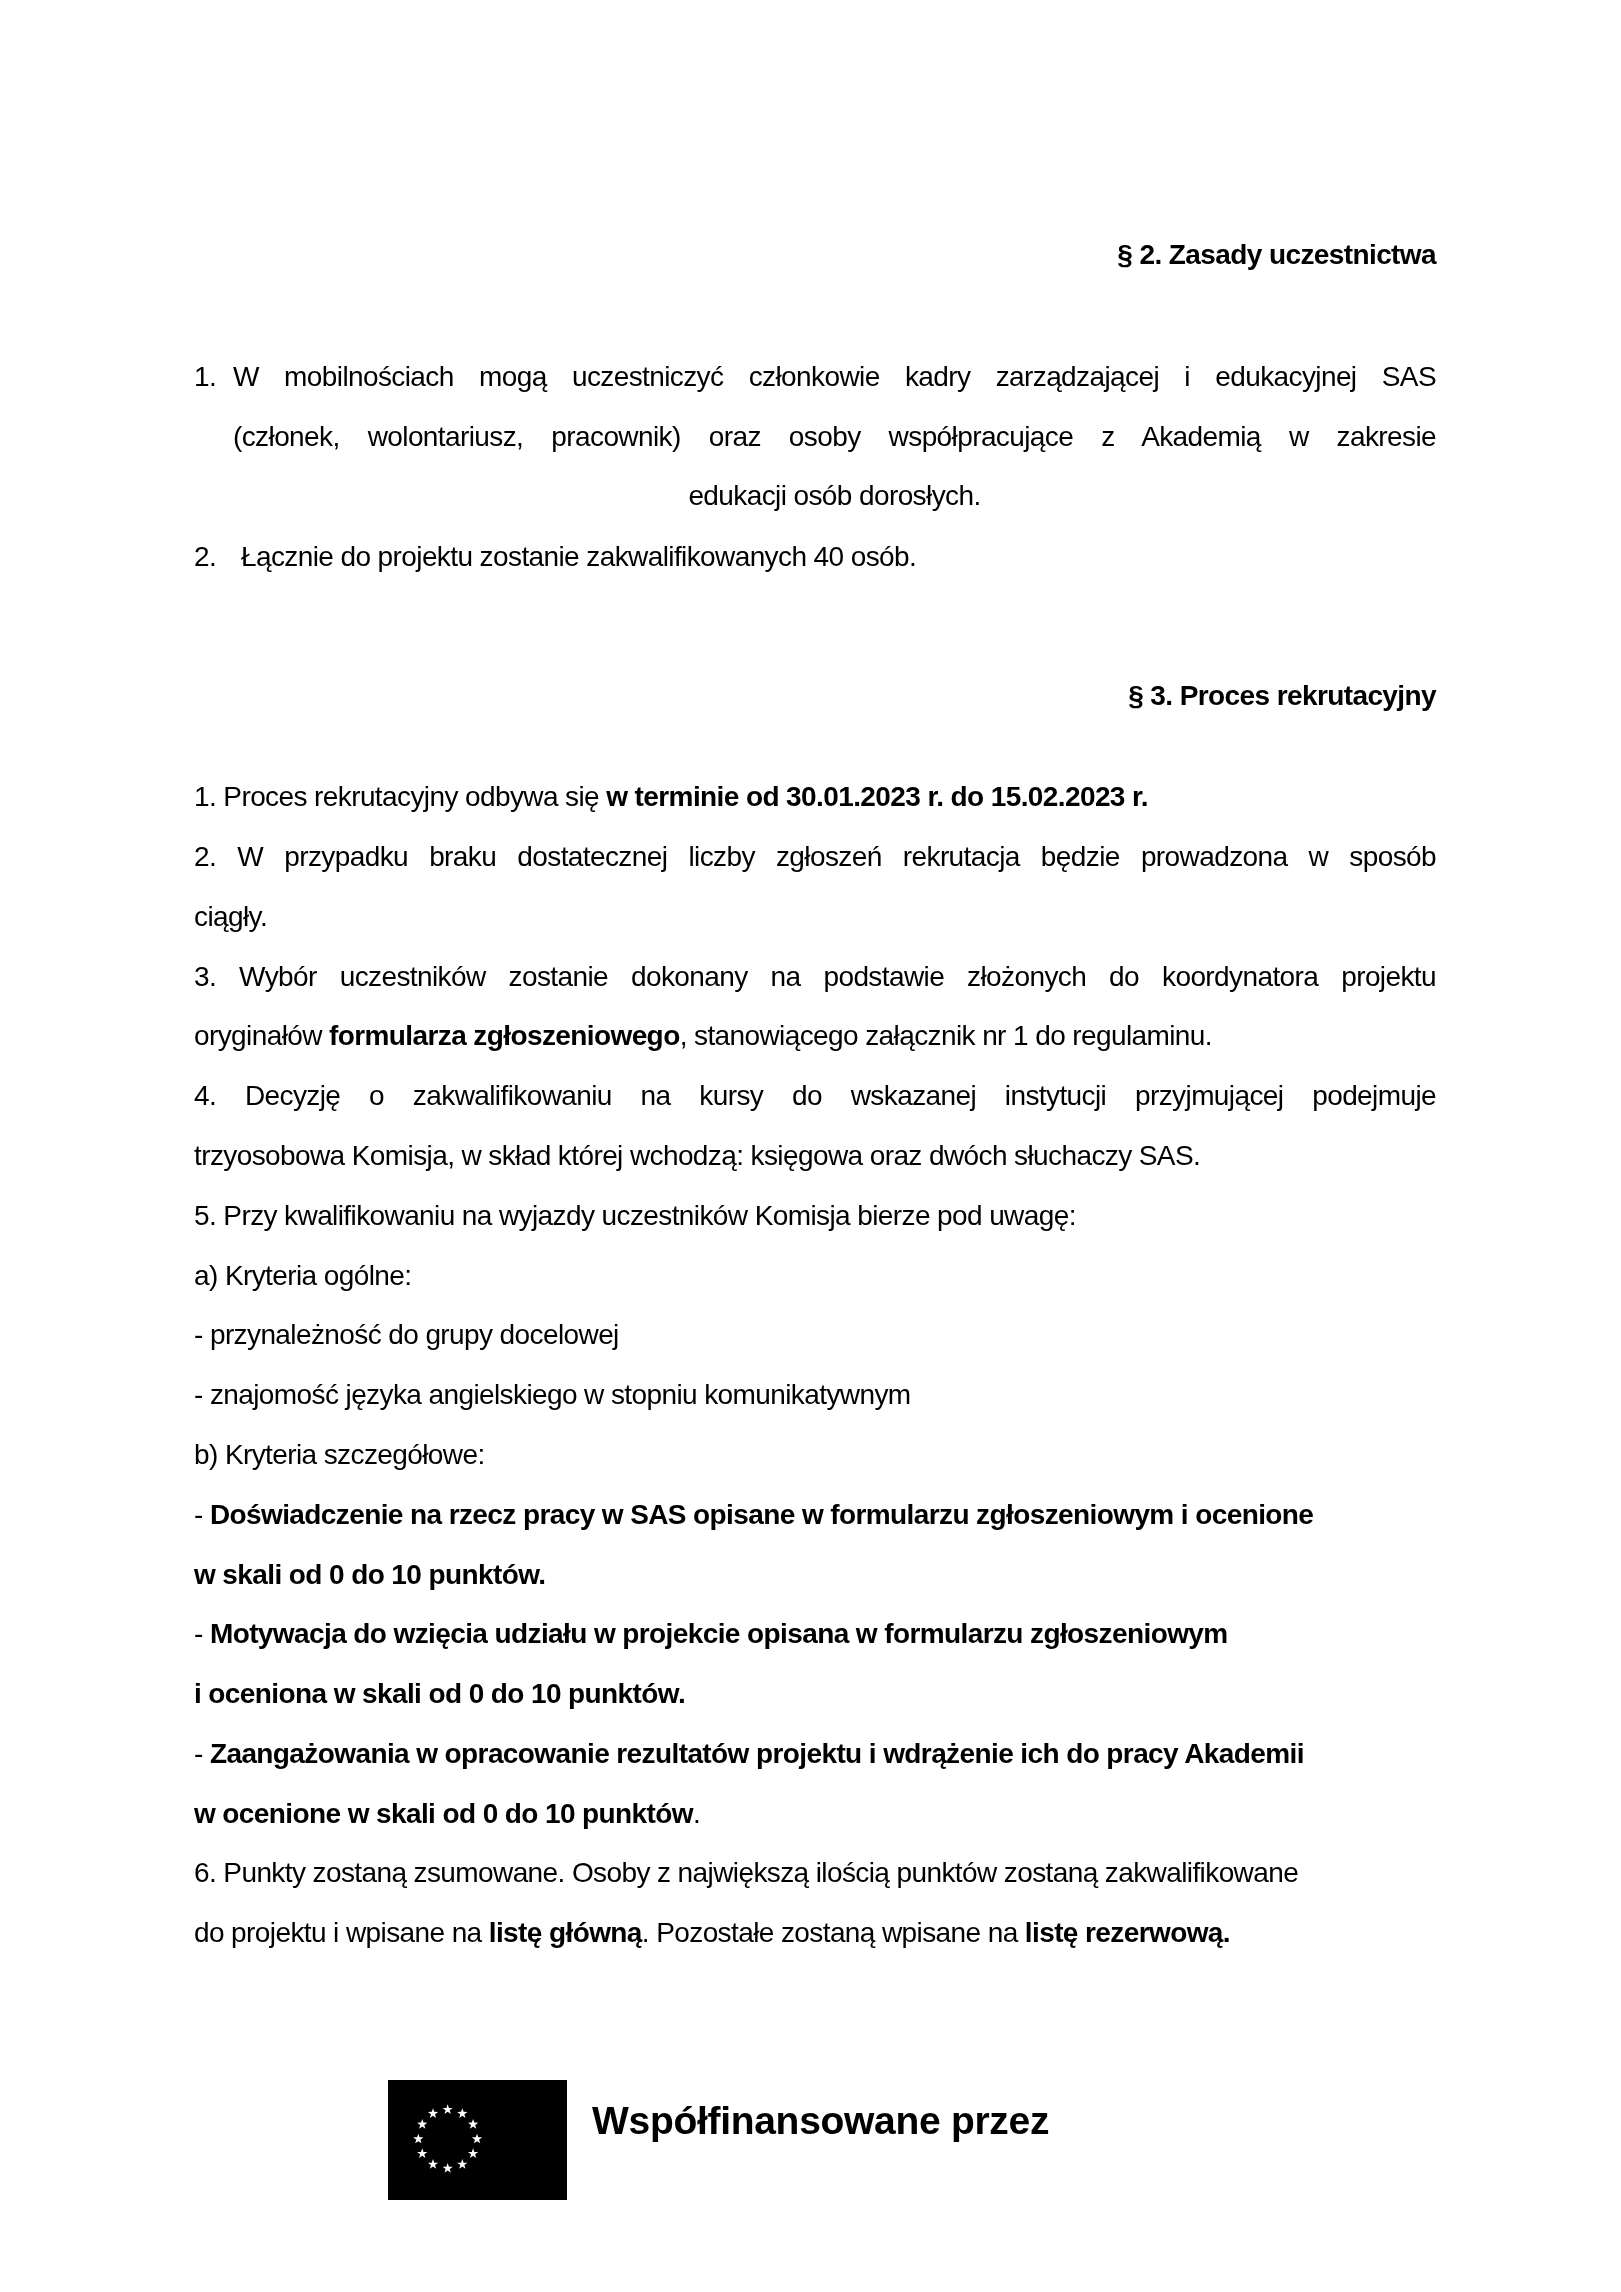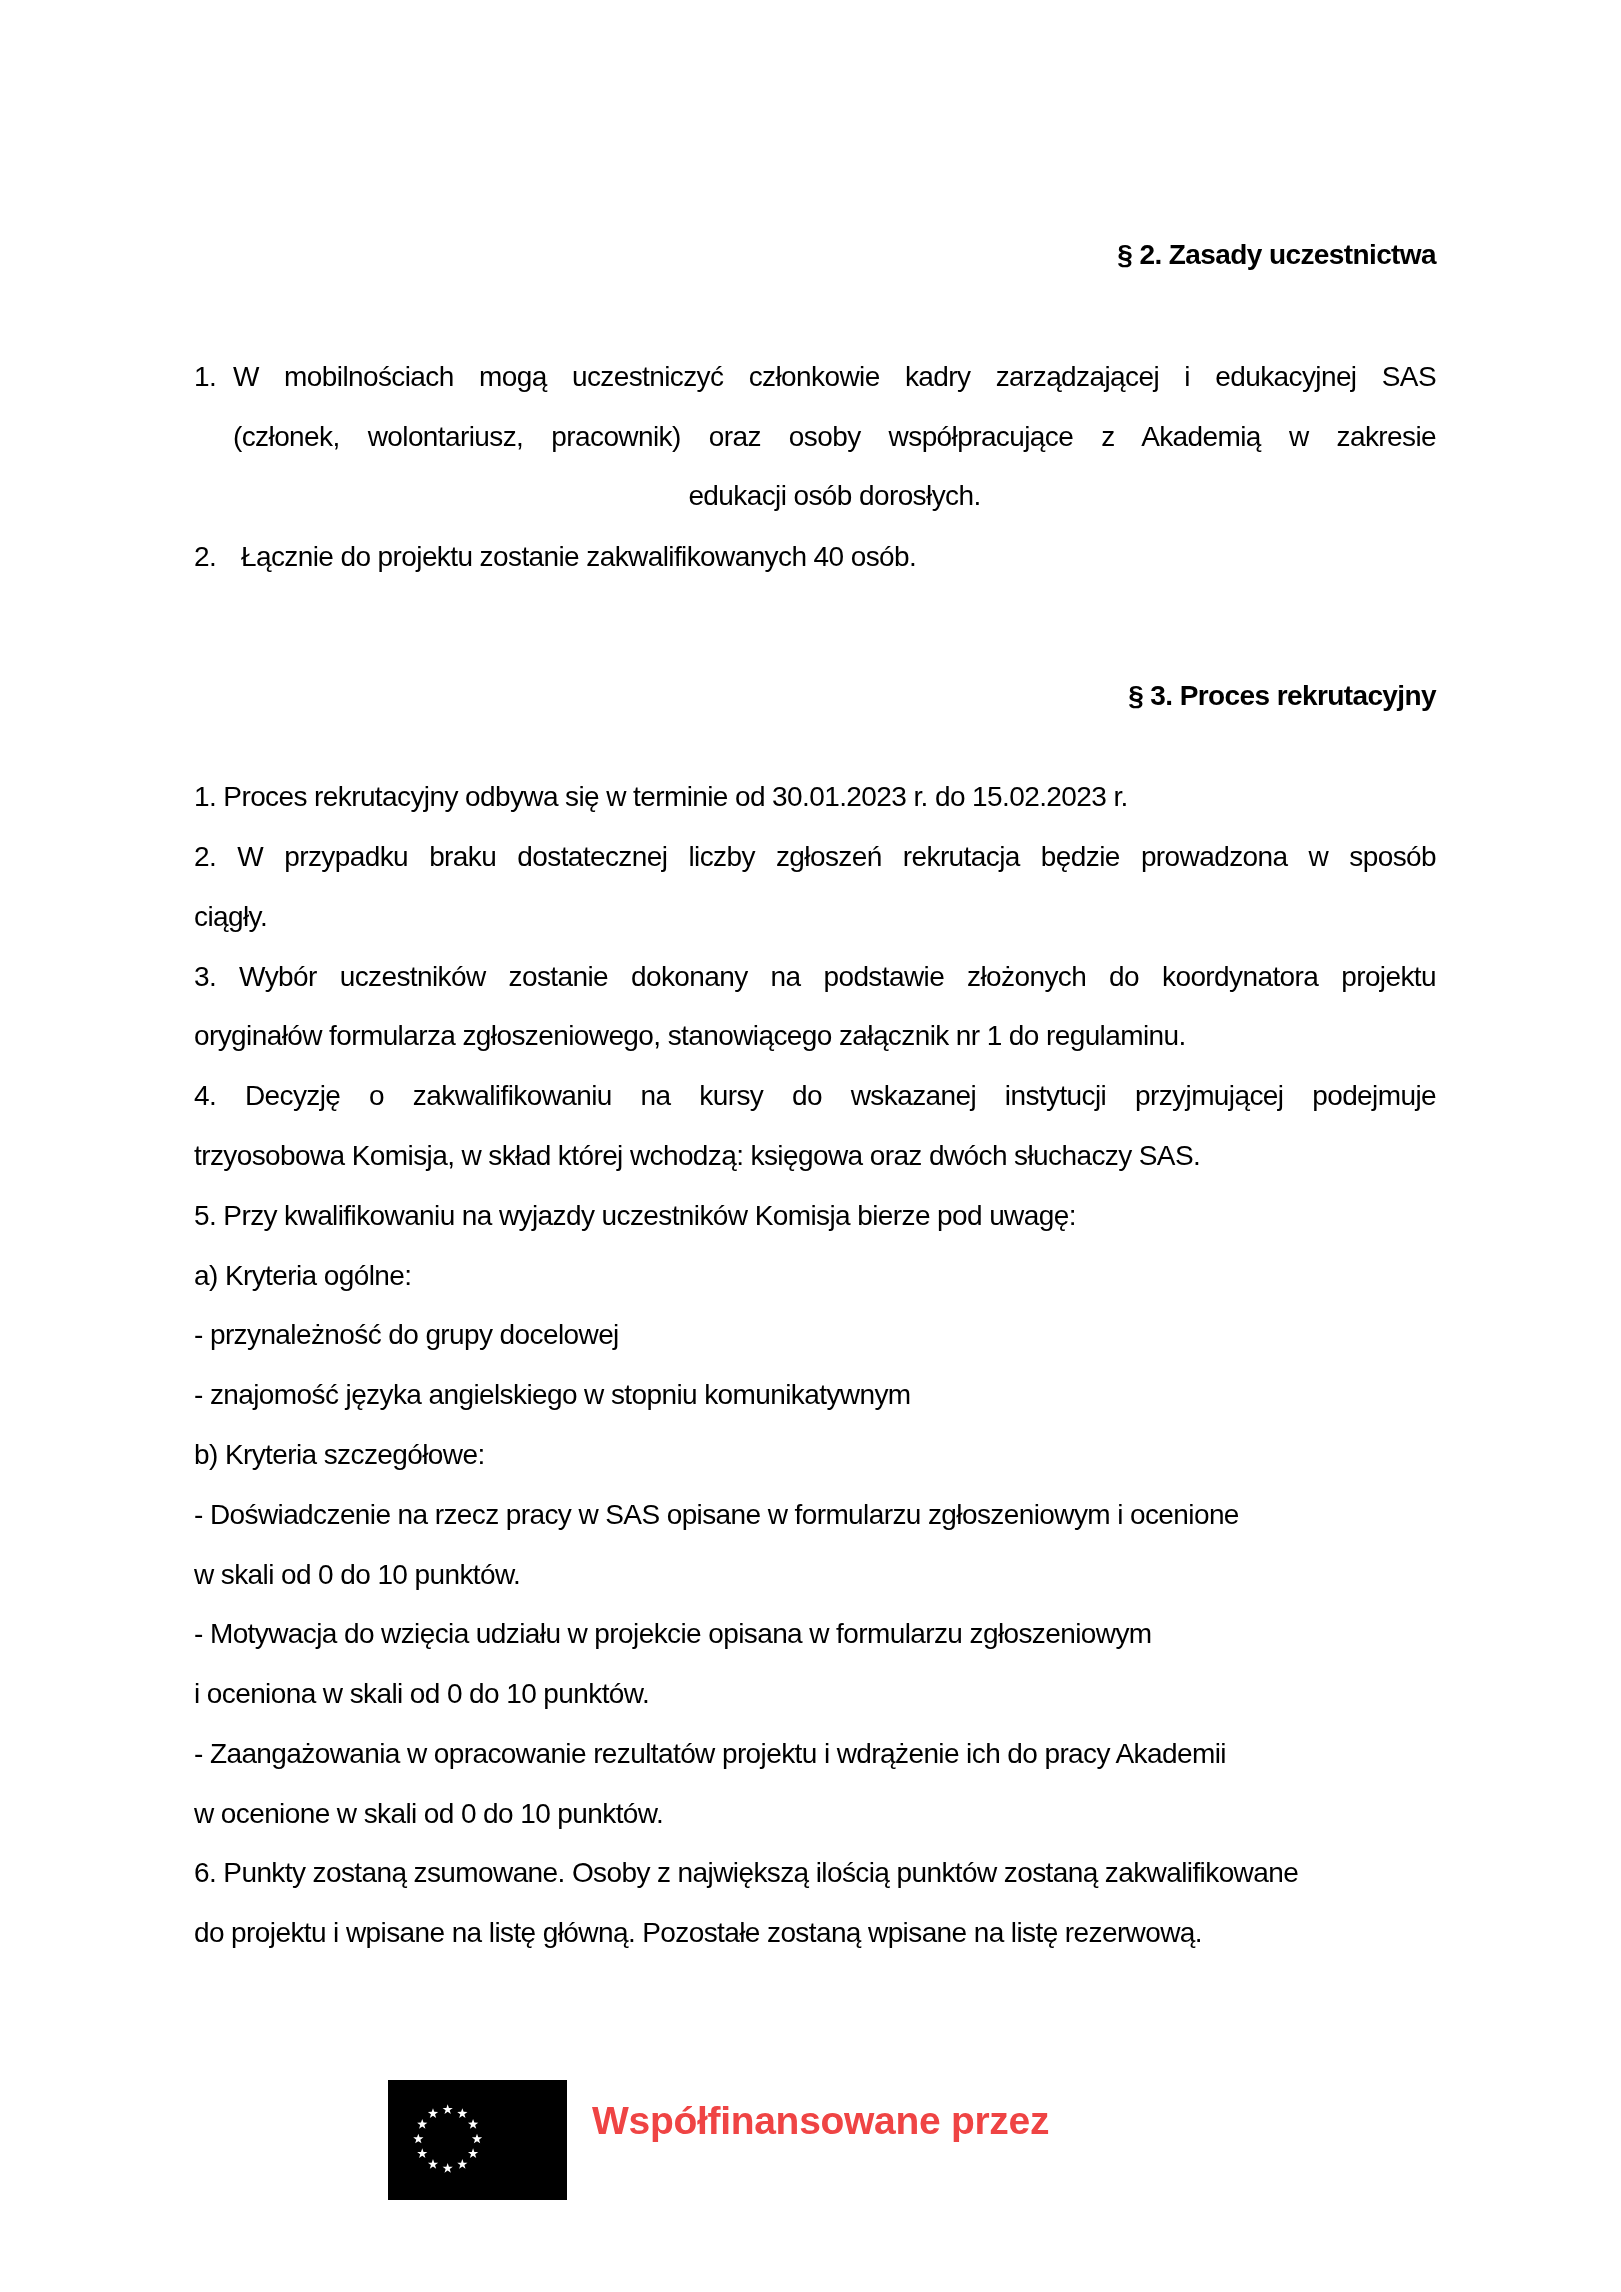--- a/index.html
+++ b/index.html
@@ -4,26 +4,26 @@
 <style>
   html, body { margin: 0; padding: 0; background: #ffffff; }
   body { width: 1621px; height: 2293px; position: relative; overflow: hidden;
          font-family: "Liberation Sans", "DejaVu Sans", sans-serif; color: #000; }
   .page { position: absolute; left: 194px; top: 0; width: 1242px; }
   .line { position: absolute; left: 0; width: 1242px; font-size: 28px; line-height: 39px;
           white-space: nowrap; letter-spacing: -0.6px; }
   .heading { text-align: right; font-weight: bold; }
   .justify { text-align: justify; text-align-last: justify; white-space: normal; }
   .indent { left: 39px; width: 1203px; text-align: center; }
-  b { font-weight: normal; }
+  b { font-weight: bold; }
   .logo { position: absolute; left: 388px; top: 2080px; width: 725px; height: 122px; }
   .flag { position: absolute; left: 0; top: 0; width: 179px; height: 120px; background: #000; }
   .flag svg { position: absolute; left: 0; top: 0; }
   .logo-text { position: absolute; left: 204px; top: 17.6px; font-family: "Liberation Sans", sans-serif;
-               font-weight: bold; font-size: 39px; line-height: 45px; color: #ef4444; letter-spacing: -0.3px; }
+               font-weight: bold; font-size: 39px; line-height: 45px; color: #000000; letter-spacing: -0.3px; }
 </style>
 </head>
 <body>
 
 <div class="page">
 
   <div class="line heading" style="top:235px">§ 2. Zasady uczestnictwa</div>
 
   <div class="line" style="top:357px; width:39px">1.</div>
   <div class="line indent justify" style="top:357px">W mobilnościach mogą uczestniczyć członkowie kadry zarządzającej i edukacyjnej SAS</div>

